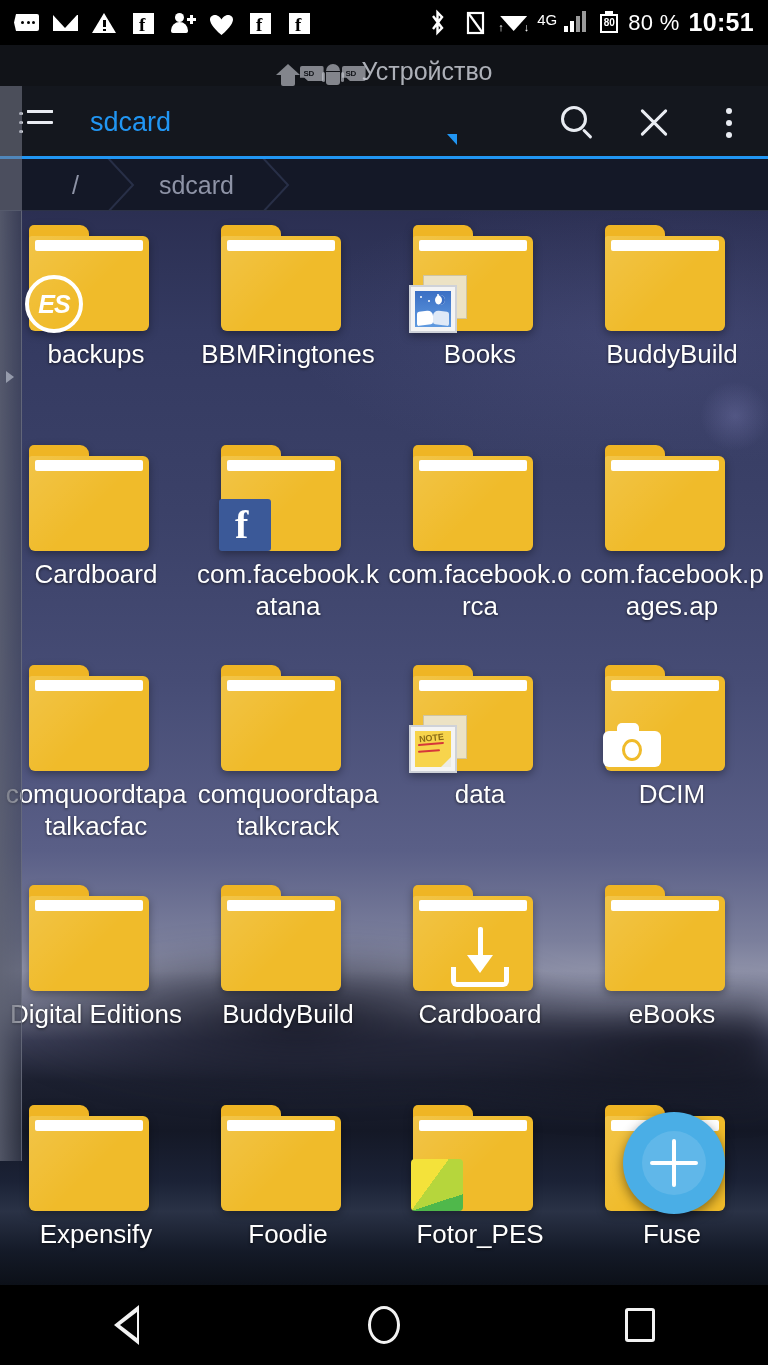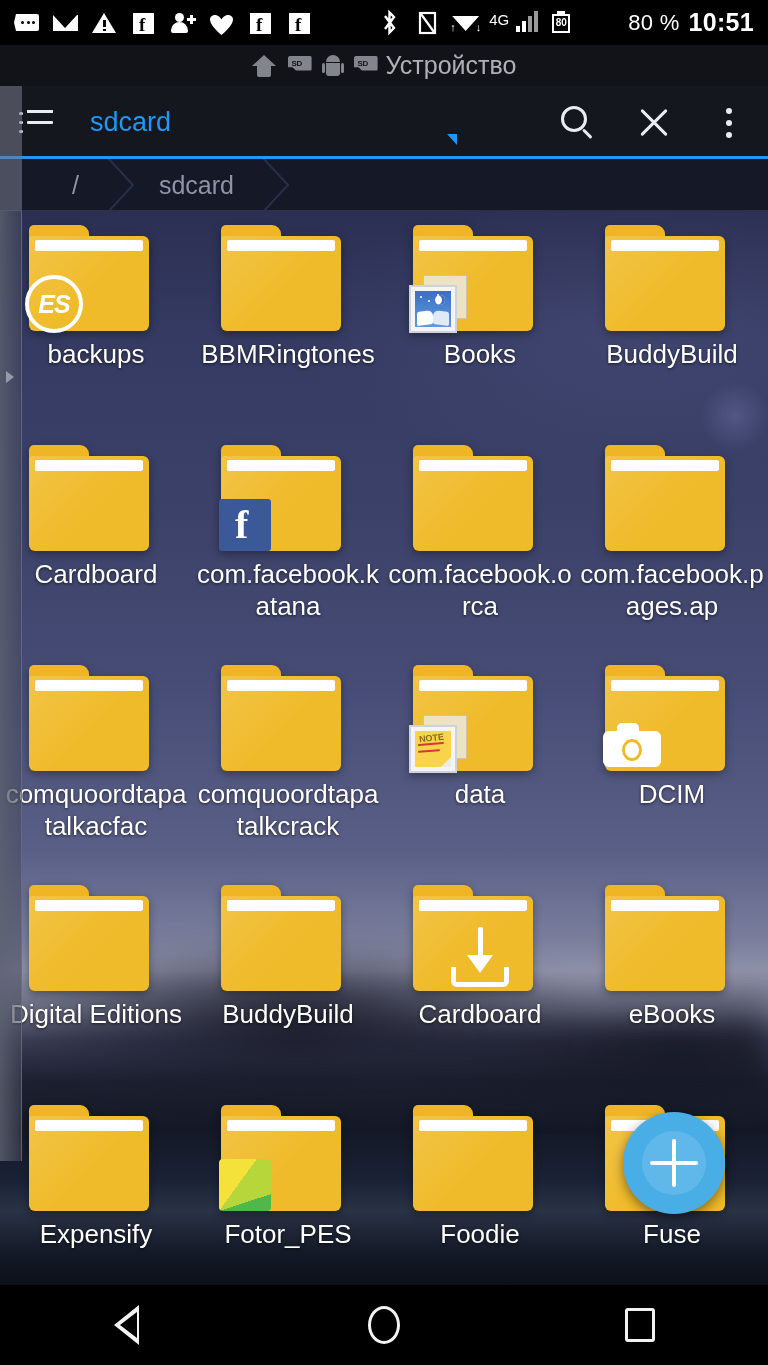--- a/index.html
+++ b/index.html
@@ -94,28 +94,28 @@
   .ic-sig i:nth-child(1){left:2px;width:4px;height:6px;background:#fff;}
   .ic-sig i:nth-child(2){left:8px;width:4px;height:11px;background:#fff;}
   .ic-sig i:nth-child(3){left:14px;width:4px;height:16px;background:#9a9a9a;}
   .ic-sig i:nth-child(4){left:20px;width:4px;height:21px;background:#9a9a9a;}
 
   
   .ic-bat{width:20px;height:29px;position:relative;}
   .ic-bat .cap{position:absolute;left:6px;top:3px;width:8px;height:3px;background:#fff;}
   .ic-bat .body{position:absolute;left:1px;top:6px;width:18px;height:19px;border:2.5px solid #fff;}
   .ic-bat .num{position:absolute;left:0;top:9px;width:20px;text-align:center;color:#fff;font-size:10px;font-weight:bold;}
-  .batpct{ color:#fff; font-size:22px; letter-spacing:0.3px;margin-left:48px; }
+  .batpct{ color:#fff; font-size:22px; letter-spacing:0.3px; }
   .clock{ color:#fff; font-size:25px; font-weight:bold; letter-spacing:0.3px; }
 
   
   #devbar{
     position:absolute; left:0; top:45px; width:768px; height:41px;
     background:#111318;
-    display:flex; align-items:center; justify-content:center; gap:12px;
+    display:flex; align-items:flex-end; justify-content:center; gap:0;
     z-index:39;
   }
   #devbar .dv{ opacity:.62; display:flex; align-items:center; }
   .home-ic{width:24px;height:22px;position:relative;}
   .home-ic .roof{position:absolute;left:0;top:0;width:0;height:0;border-left:12px solid transparent;border-right:12px solid transparent;border-bottom:11px solid #c9ccd4;}
   .home-ic .base{position:absolute;left:5px;top:10px;width:14px;height:12px;background:#c9ccd4;border-radius:0 0 2px 2px;}
   .sd-ic{width:24px;height:20px;position:relative;}
   .sd-ic .b{position:absolute;left:0;top:0;width:24px;height:15px;background:#c9ccd4;border-radius:2px;
       clip-path: polygon(0 0,100% 0,100% 100%,35% 100%, 20% 78%, 0 78%);}
   .sd-ic .t{position:absolute;left:4px;top:3px;color:#111318;font-size:8px;font-weight:bold;letter-spacing:-.5px;}
@@ -738,20 +738,29 @@
             <span class="shine"></span>
           </div>
           <div class="flabel">Expensify</div>
         </div>
         <div class="cell">
           <div class="folder">
             <span class="tab"></span>
             <span class="body"></span>
             <span class="stripe"></span>
             <span class="shine"></span>
+          </div>
+          <div class="flabel">Foodie</div>
+        </div>
+        <div class="cell">
+          <div class="folder">
+            <span class="tab"></span>
+            <span class="body"></span>
+            <span class="stripe"></span>
+            <span class="shine"></span>
             <span class="badge b-fotor">
               <span class="seg" style="background:conic-gradient(from 0deg at 0% 100%, #f4e23a 0deg 36deg, transparent 36deg);"></span>
               <span class="seg" style="background:conic-gradient(from 36deg at 0% 100%, #b6d63c 0deg 36deg, transparent 36deg);"></span>
               <span class="seg" style="background:conic-gradient(from 72deg at 0% 100%, #4fb84b 0deg 36deg, transparent 36deg);"></span>
               <span class="seg" style="background:conic-gradient(from 108deg at 0% 100%, #2aa8a0 0deg 36deg, transparent 36deg);"></span>
               <span class="seg" style="background:conic-gradient(from 144deg at 0% 100%, #2b7fc4 0deg 36deg, transparent 36deg);"></span>
               <span class="seg" style="background:conic-gradient(from 180deg at 0% 100%, #6b4fbf 0deg 36deg, transparent 36deg);"></span>
               <span class="seg" style="background:conic-gradient(from 216deg at 0% 100%, #c0399a 0deg 36deg, transparent 36deg);"></span>
               <span class="seg" style="background:conic-gradient(from 252deg at 0% 100%, #e03a6b 0deg 36deg, transparent 36deg);"></span>
               <span class="seg" style="background:conic-gradient(from 288deg at 0% 100%, #ef6c2a 0deg 36deg, transparent 36deg);"></span>
@@ -760,29 +769,20 @@
           </div>
           <div class="flabel">Fotor_PES</div>
         </div>
         <div class="cell">
           <div class="folder">
             <span class="tab"></span>
             <span class="body"></span>
             <span class="stripe"></span>
             <span class="shine"></span>
           </div>
-          <div class="flabel">Foodie</div>
-        </div>
-        <div class="cell">
-          <div class="folder">
-            <span class="tab"></span>
-            <span class="body"></span>
-            <span class="stripe"></span>
-            <span class="shine"></span>
-          </div>
           <div class="flabel">Fuse</div>
         </div>
       </div>
   </div>
 
   <div id="toolbarpeek"></div>
   <div id="drawerpeek">
     <span class="arr"></span>
   </div>
 

